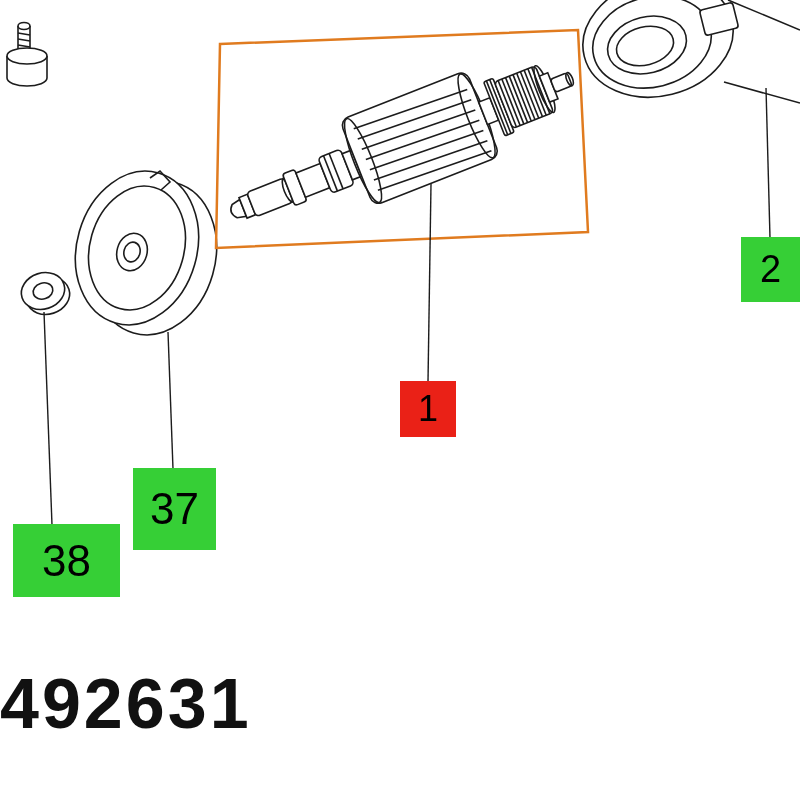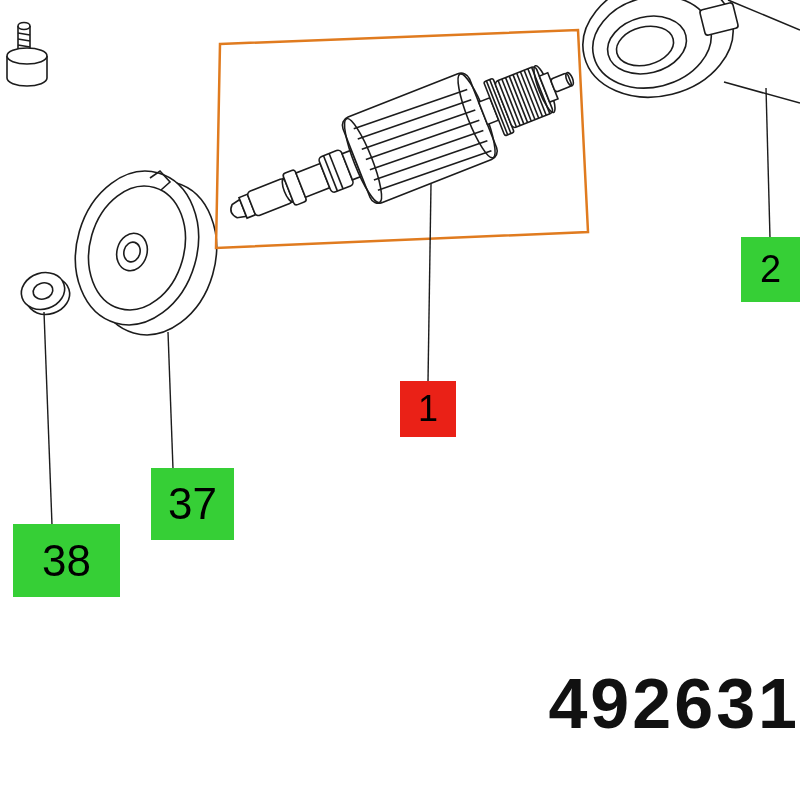--- a/index.html
+++ b/index.html
@@ -15,26 +15,26 @@
     position: absolute;
     display: flex; align-items: center; justify-content: center;
     color: #000;
     font-family: "Liberation Sans", sans-serif;
     font-weight: 400;
     cursor: pointer;
     user-select: none;
   }
   .label-1  { left: 400px; top: 381px; width: 56px; height: 56px; font-size: 36px; }
   .label-2  { left: 741px; top: 237px; width: 59px; height: 65px; font-size: 38px; }
-  .label-37 { left: 133px; top: 468px; width: 83px; height: 72px; font-size: 44px; margin-left: 18px; }
+  .label-37 { left: 133px; top: 468px; width: 83px; height: 82px; font-size: 44px; }
   .label-38 { left: 13px;  top: 524px; width: 107px; height: 73px; font-size: 44px; }
   .part-number {
     position: absolute;
     left: 0; right: 0; top: 664px;
-    text-align: right;
+    text-align: left;
     font-size: 70px;
     font-weight: 700;
     letter-spacing: 3px;
     color: #111;
   }
 </style>
 </head>
 <body>
 
 <div class="stage">

